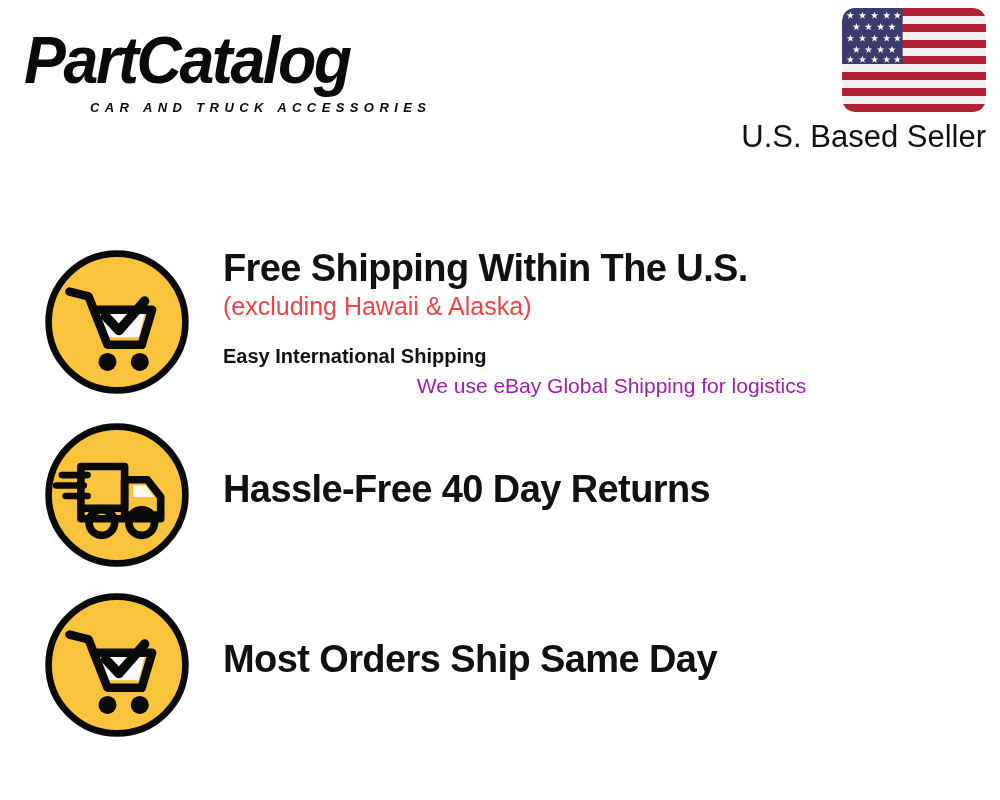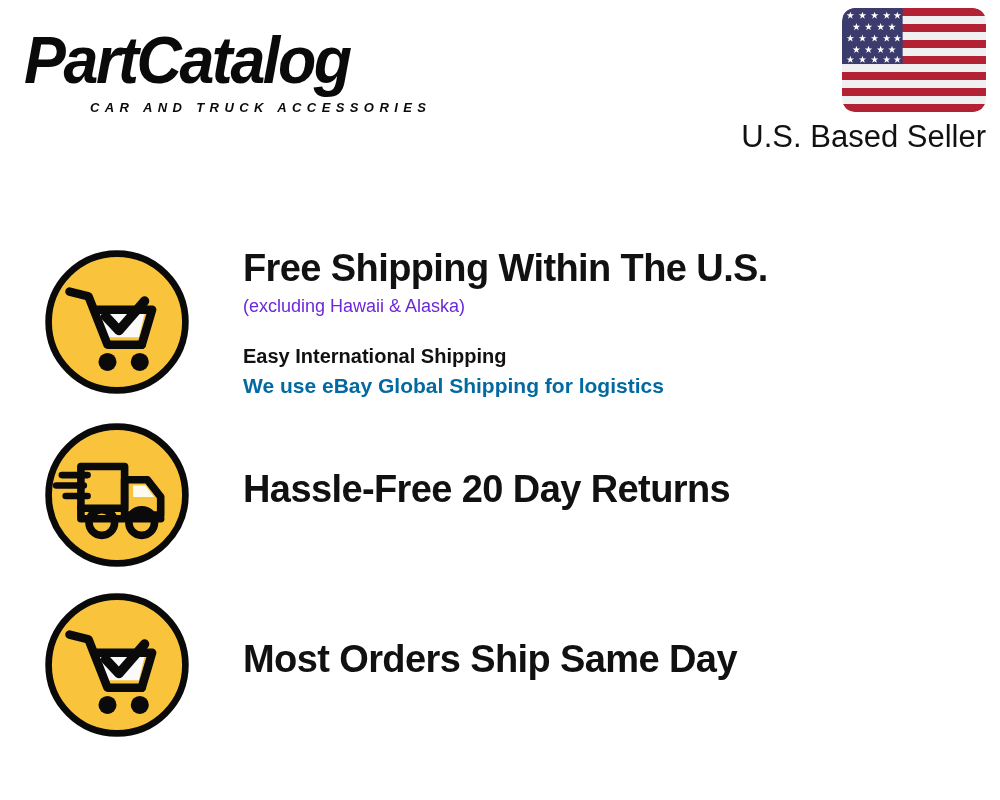--- a/index.html
+++ b/index.html
@@ -81,21 +81,20 @@
     white-space: nowrap;
   }
 
   
   .feature-row {
     position: absolute;
     left: 0;
     width: 1000px;
     display: flex;
     align-items: flex-start;
-    gap: 20px;
   }
   #feature-row-0 { top: 243px; }
   #feature-row-1 { top: 416px; }
   #feature-row-2 { top: 586px; justify-content: space-between; }
 
   .feature-icon {
     flex: 0 0 auto;
     width: 152px;
     height: 158px;
     margin-left: 41px;
@@ -114,43 +113,44 @@
     font-size: 38px;
     line-height: 46px;
     letter-spacing: -0.6px;
     color: #111111;
     white-space: nowrap;
   }
   .feature-sub {
     display: block;
     font-family: "Liberation Sans", sans-serif;
     font-weight: normal;
-    font-size: 18px;
+    font-size: 25px;
     line-height: 30px;
-    color: #6d28d9;
+    color: #ef4444;
     white-space: nowrap;
   }
   .feature-sub-strong {
     display: block;
     font-family: "Liberation Sans", sans-serif;
     font-weight: bold;
     font-size: 20px;
     line-height: 30px;
     color: #111111;
     white-space: nowrap;
     margin-top: 20px;
   }
   .feature-sub-note {
     display: block;
     font-family: "Liberation Sans", sans-serif;
-    font-weight: bold;
+    font-weight: normal;
     font-size: 21px;
     line-height: 30px;
-    color: #0369a1;
-    white-space: nowrap;
+    color: #a21caf;
+    white-space: nowrap;
+    text-align: center;
   }
 
   
   .row-heading-only .feature-text { padding-top: 50px; }
 </style>
 </head>
 <body>
 
 <div id="page">
 
@@ -257,21 +257,21 @@
 
         <path d="M97 70 L110 70 L119 82 L97 82 Z" fill="#FDFBEF"></path>
 
         <path d="M42 94 L42 105 L126 105" fill="none" stroke="#0A0A0A" stroke-width="8" stroke-linecap="round" stroke-linejoin="round"></path>
 
         <circle cx="64" cy="109" r="13.5" fill="none" stroke="#0A0A0A" stroke-width="8"></circle>
         <circle cx="106" cy="109" r="13.5" fill="none" stroke="#0A0A0A" stroke-width="8"></circle>
       </svg>
     </span>
     <span class="feature-text">
-      <span class="feature-heading">Hassle-Free 20 Day Returns</span>
+      <span class="feature-heading">Hassle-Free 40 Day Returns</span>
     </span>
   </div>
 
   <div class="feature-row row-heading-only" id="feature-row-2">
     <span class="feature-icon">
       <svg viewBox="0 0 160 160" width="152" height="158" aria-hidden="true">
         <circle cx="80" cy="80" r="72" fill="#F9C33C" stroke="#0A0A0A" stroke-width="7"></circle>
         <path d="M60 67 L110 67 L103 96 L67 96 Z" fill="#FAFAFA"></path>
         <path d="M30 48 L50 53 L70 104 L106 104" fill="none" stroke="#0A0A0A" stroke-width="9" stroke-linecap="round" stroke-linejoin="round"></path>
         <path d="M56 67 L117 67 L106 104" fill="none" stroke="#0A0A0A" stroke-width="9" stroke-linecap="round" stroke-linejoin="round"></path>

